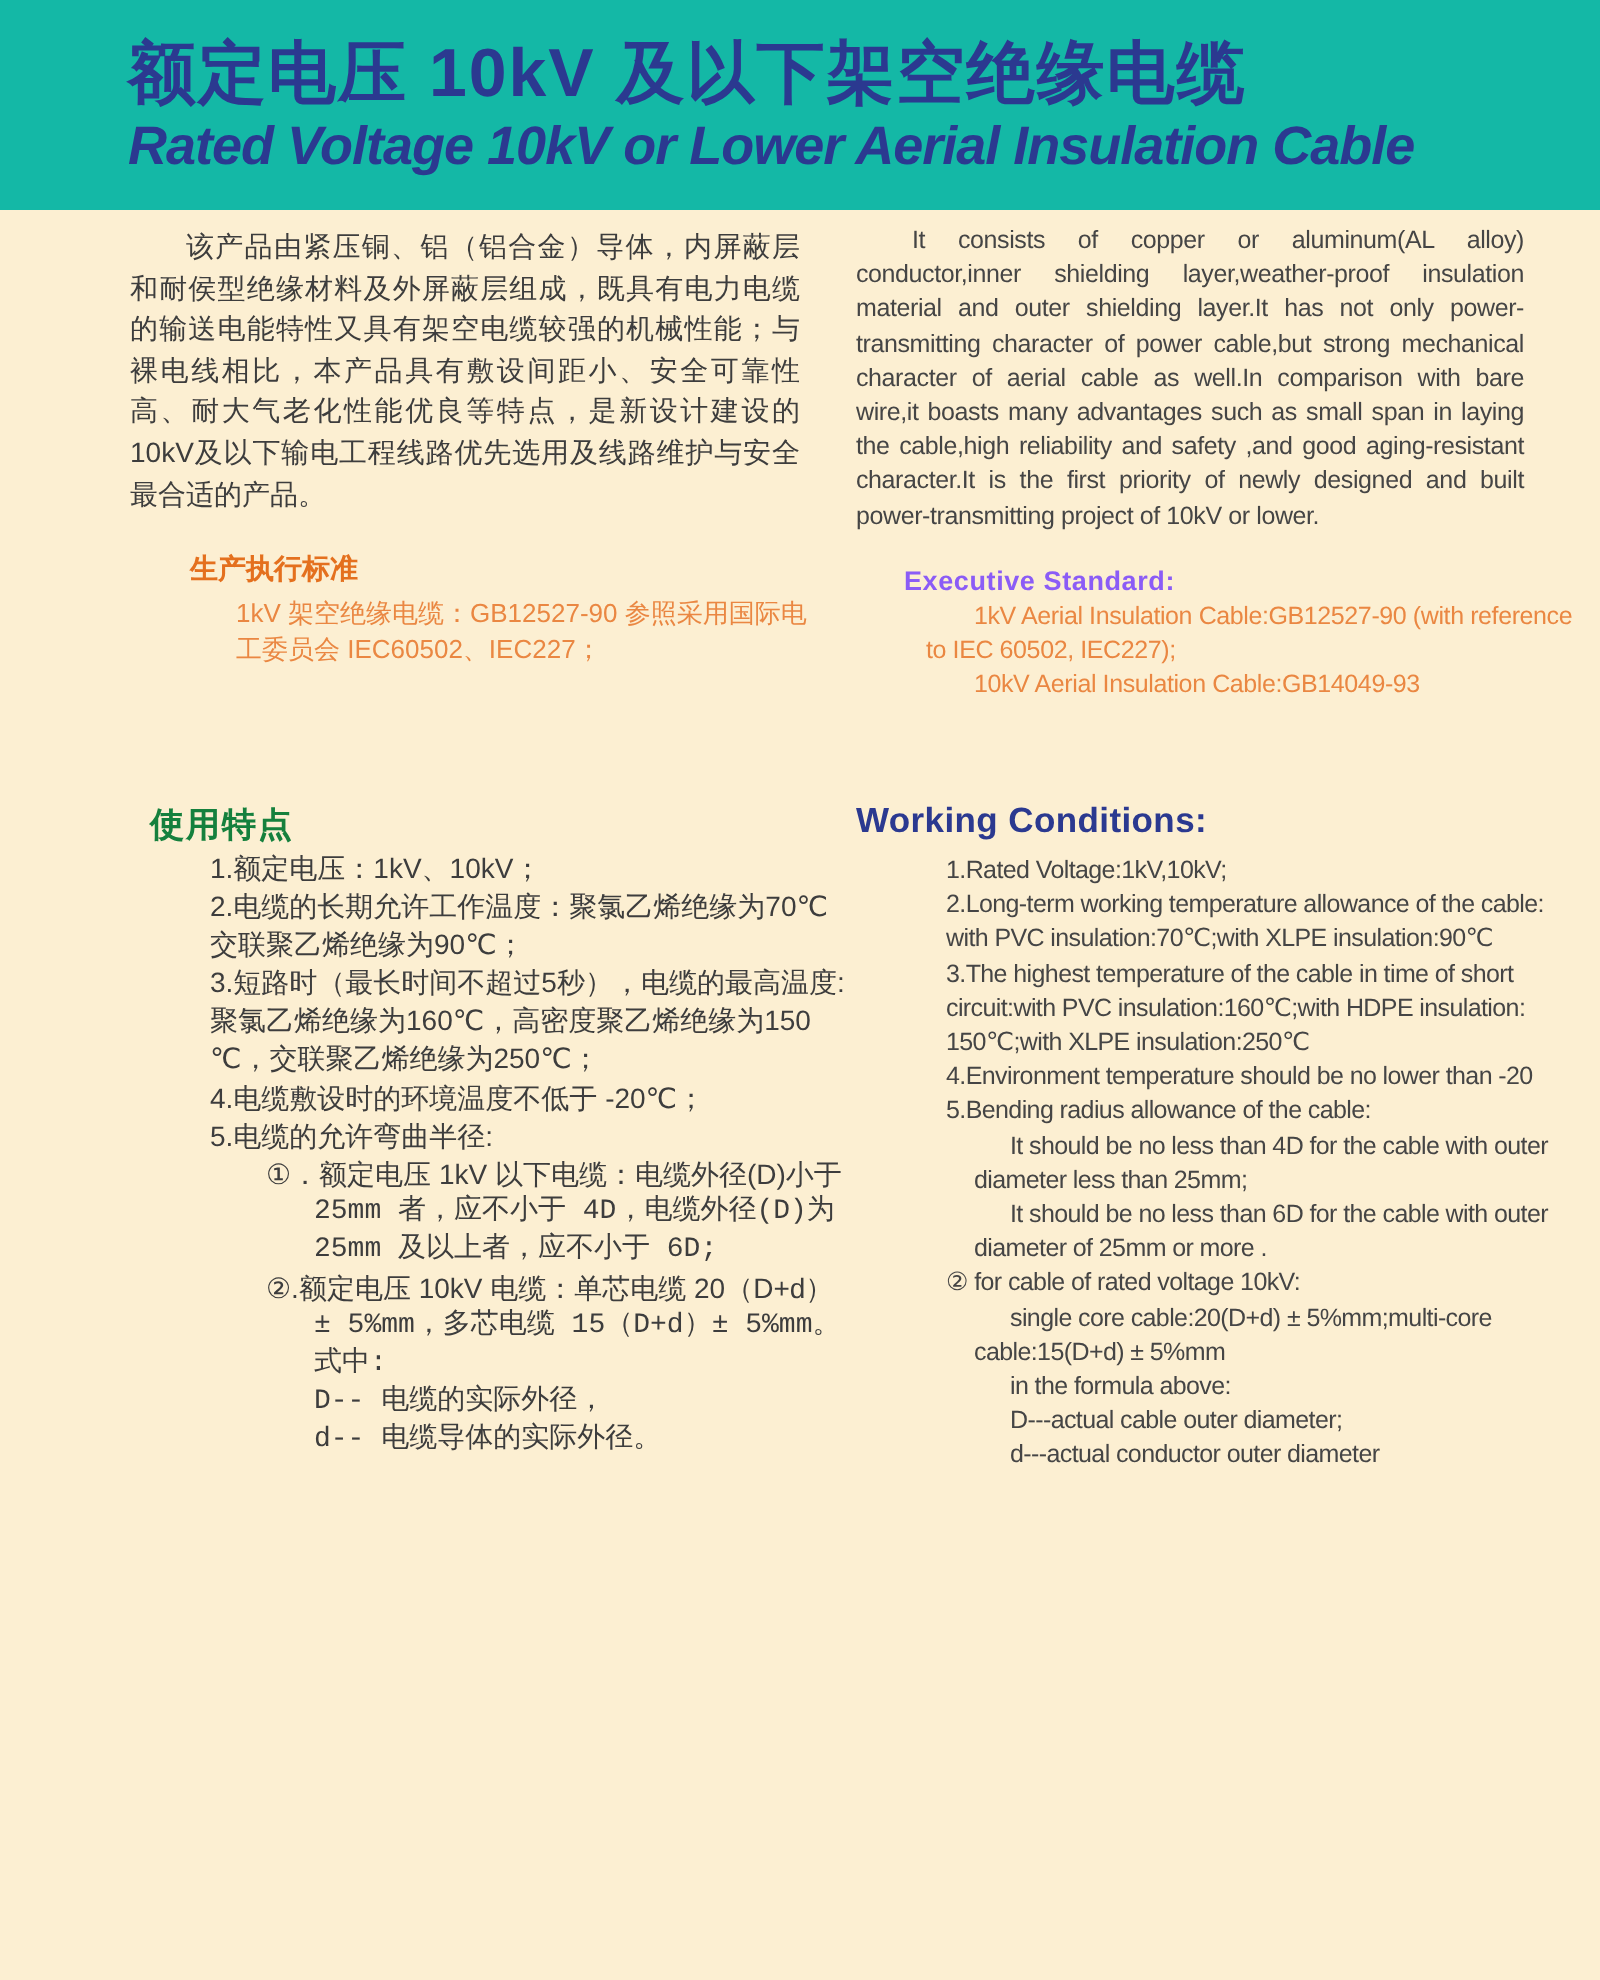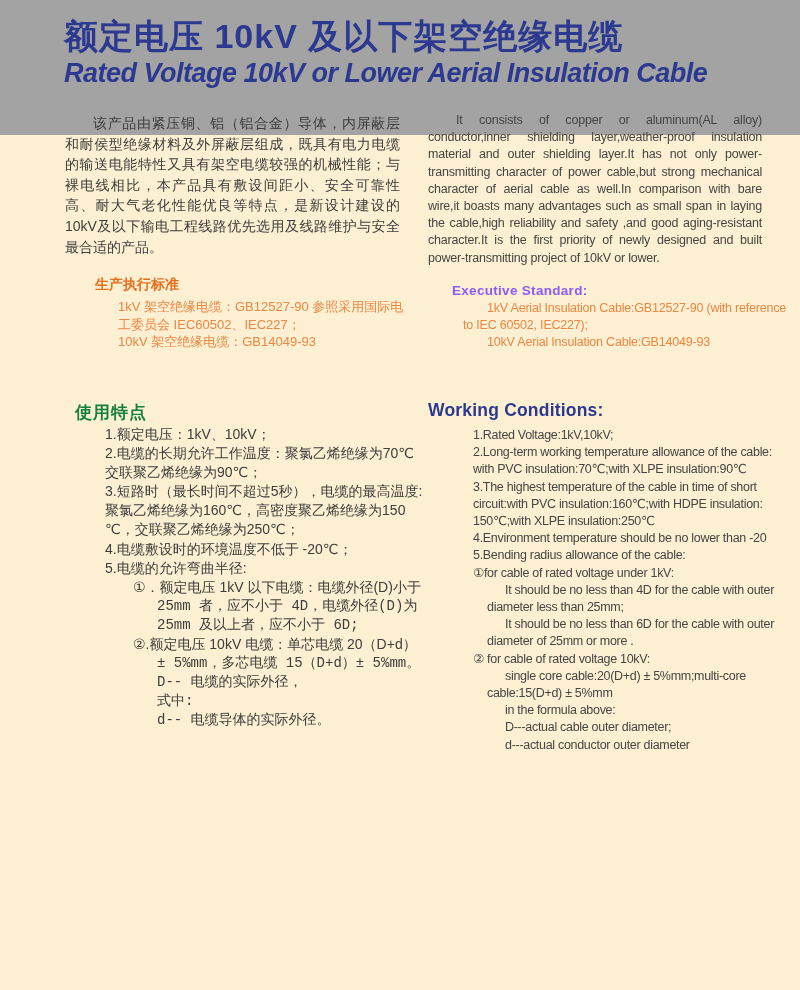--- a/index.html
+++ b/index.html
@@ -3,22 +3,22 @@
 <meta charset="utf-8">
 <style>
   html,body{margin:0;padding:0;}
   body{
     width:800px;height:990px;position:relative;overflow:hidden;
     background:#fcefd2;
     font-family:"Liberation Sans","DejaVu Sans",sans-serif;
     -webkit-font-smoothing:antialiased;
   }
   .header{
-    position:absolute;top:0;left:0;width:800px;height:135px;
-    background:#a3a3a3;
+    position:absolute;top:0;left:0;width:800px;height:105px;
+    background:#14b8a6;
   }
   .title-zh{
     position:absolute;left:64px;top:14px;
     font-size:34px;font-weight:bold;color:#2b3990;
     letter-spacing:1px;white-space:nowrap;
   }
   .title-en{
     position:absolute;left:64px;top:58px;
     font-size:27px;font-weight:bold;font-style:italic;color:#2b3990;
     letter-spacing:-0.5px;white-space:nowrap;
@@ -83,21 +83,20 @@
 
 <div class="intro-zh">该产品由紧压铜、铝（铝合金）导体，内屏蔽层和耐侯型绝缘材料及外屏蔽层组成，既具有电力电缆的输送电能特性又具有架空电缆较强的机械性能；与裸电线相比，本产品具有敷设间距小、安全可靠性高、耐大气老化性能优良等特点，是新设计建设的10kV及以下输电工程线路优先选用及线路维护与安全最合适的产品。</div>
 
 <div class="intro-en">It consists of copper or aluminum(AL alloy) conductor,inner shielding layer,weather-proof insulation material and outer shielding layer.It has not only power-transmitting character of power cable,but strong mechanical character of aerial cable as well.In comparison with bare wire,it boasts many advantages such as small span in laying the cable,high reliability and safety ,and good aging-resistant character.It is the first priority of newly designed and built power-transmitting project of 10kV or lower.</div>
 
 <div class="std-zh-heading">生产执行标准</div>
 <div class="std-zh-lines">
 
 <div class="line ind0">1kV 架空绝缘电缆：GB12527-90 参照采用国际电</div>
     <div class="line ind0">工委员会 IEC60502、IEC227；</div>
-    <div class="line ind0">10kV 架空绝缘电缆：GB14049-93</div>
   </div>
 
 <div class="std-en-heading">Executive Standard:</div>
 <div class="std-en-lines">
 
 <div class="line ind1">1kV Aerial  Insulation Cable:GB12527-90 (with reference</div>
     <div class="line ind0">to IEC 60502, IEC227);</div>
     <div class="line ind1">10kV Aerial Insulation Cable:GB14049-93</div>
   </div>
 
@@ -110,37 +109,36 @@
     <div class="line ind0">3.短路时（最长时间不超过5秒），电缆的最高温度:</div>
     <div class="line ind0">聚氯乙烯绝缘为160℃，高密度聚乙烯绝缘为150</div>
     <div class="line ind0">℃，交联聚乙烯绝缘为250℃；</div>
     <div class="line ind0">4.电缆敷设时的环境温度不低于 -20℃；</div>
     <div class="line ind0">5.电缆的允许弯曲半径:</div>
     <div class="line ind1">①．额定电压 1kV 以下电缆：电缆外径(D)小于</div>
     <div class="line ind2">25mm 者，应不小于 4D，电缆外径(D)为</div>
     <div class="line ind2">25mm 及以上者，应不小于 6D;</div>
     <div class="line ind1">②.额定电压 10kV 电缆：单芯电缆 20（D+d）</div>
     <div class="line ind2">± 5%mm，多芯电缆 15（D+d）± 5%mm。</div>
+    <div class="line ind2">式中:</div>
     <div class="line ind2">D-- 电缆的实际外径，</div>
-    <div class="line ind2">式中:</div>
     <div class="line ind2">d-- 电缆导体的实际外径。</div>
   </div>
 
 <div class="cond-heading">Working Conditions:</div>
 <div class="cond-list">
 
 <div class="line ind0">1.Rated Voltage:1kV,10kV;</div>
     <div class="line ind0">2.Long-term working temperature allowance of the cable:</div>
     <div class="line ind0">with PVC insulation:70℃;with XLPE insulation:90℃</div>
     <div class="line ind0">3.The highest temperature  of the cable in time of short</div>
     <div class="line ind0">circuit:with PVC insulation:160℃;with HDPE insulation:</div>
     <div class="line ind0">150℃;with XLPE insulation:250℃</div>
     <div class="line ind0">4.Environment temperature should be no lower than -20</div>
     <div class="line ind0">5.Bending radius allowance of the cable:</div>
-    <div class="line ind0">①for cable of rated voltage under 1kV:</div>
     <div class="line ind2">It should be no less than 4D for the cable with outer</div>
     <div class="line ind3">diameter less than 25mm;</div>
     <div class="line ind2">It should be no less than 6D for the cable with outer</div>
     <div class="line ind3">diameter of 25mm or more .</div>
     <div class="line ind0">② for cable of rated voltage 10kV:</div>
     <div class="line ind2">single core cable:20(D+d) ± 5%mm;multi-core</div>
     <div class="line ind3">cable:15(D+d) ± 5%mm</div>
     <div class="line ind2">in the formula above:</div>
     <div class="line ind2">D---actual cable outer diameter;</div>
     <div class="line ind2">d---actual conductor outer diameter</div>

